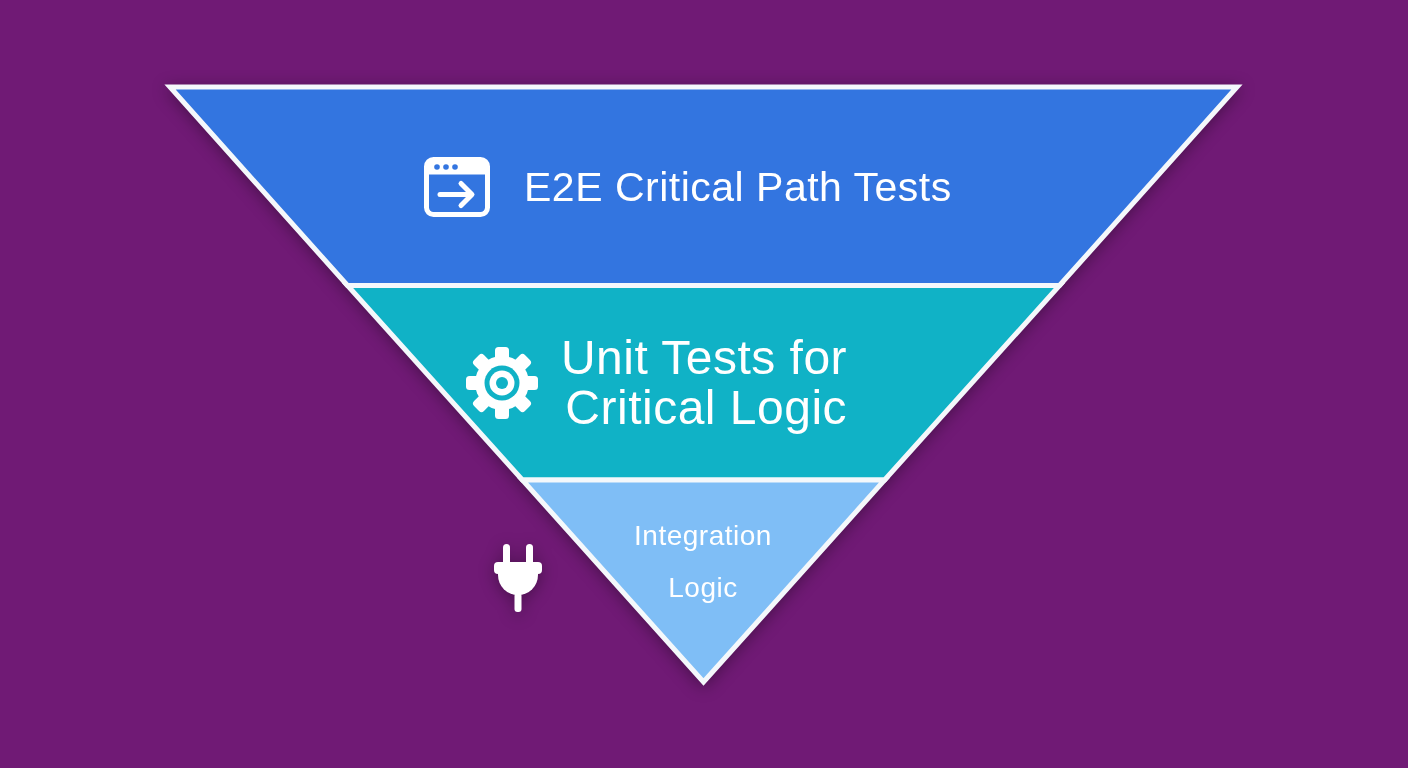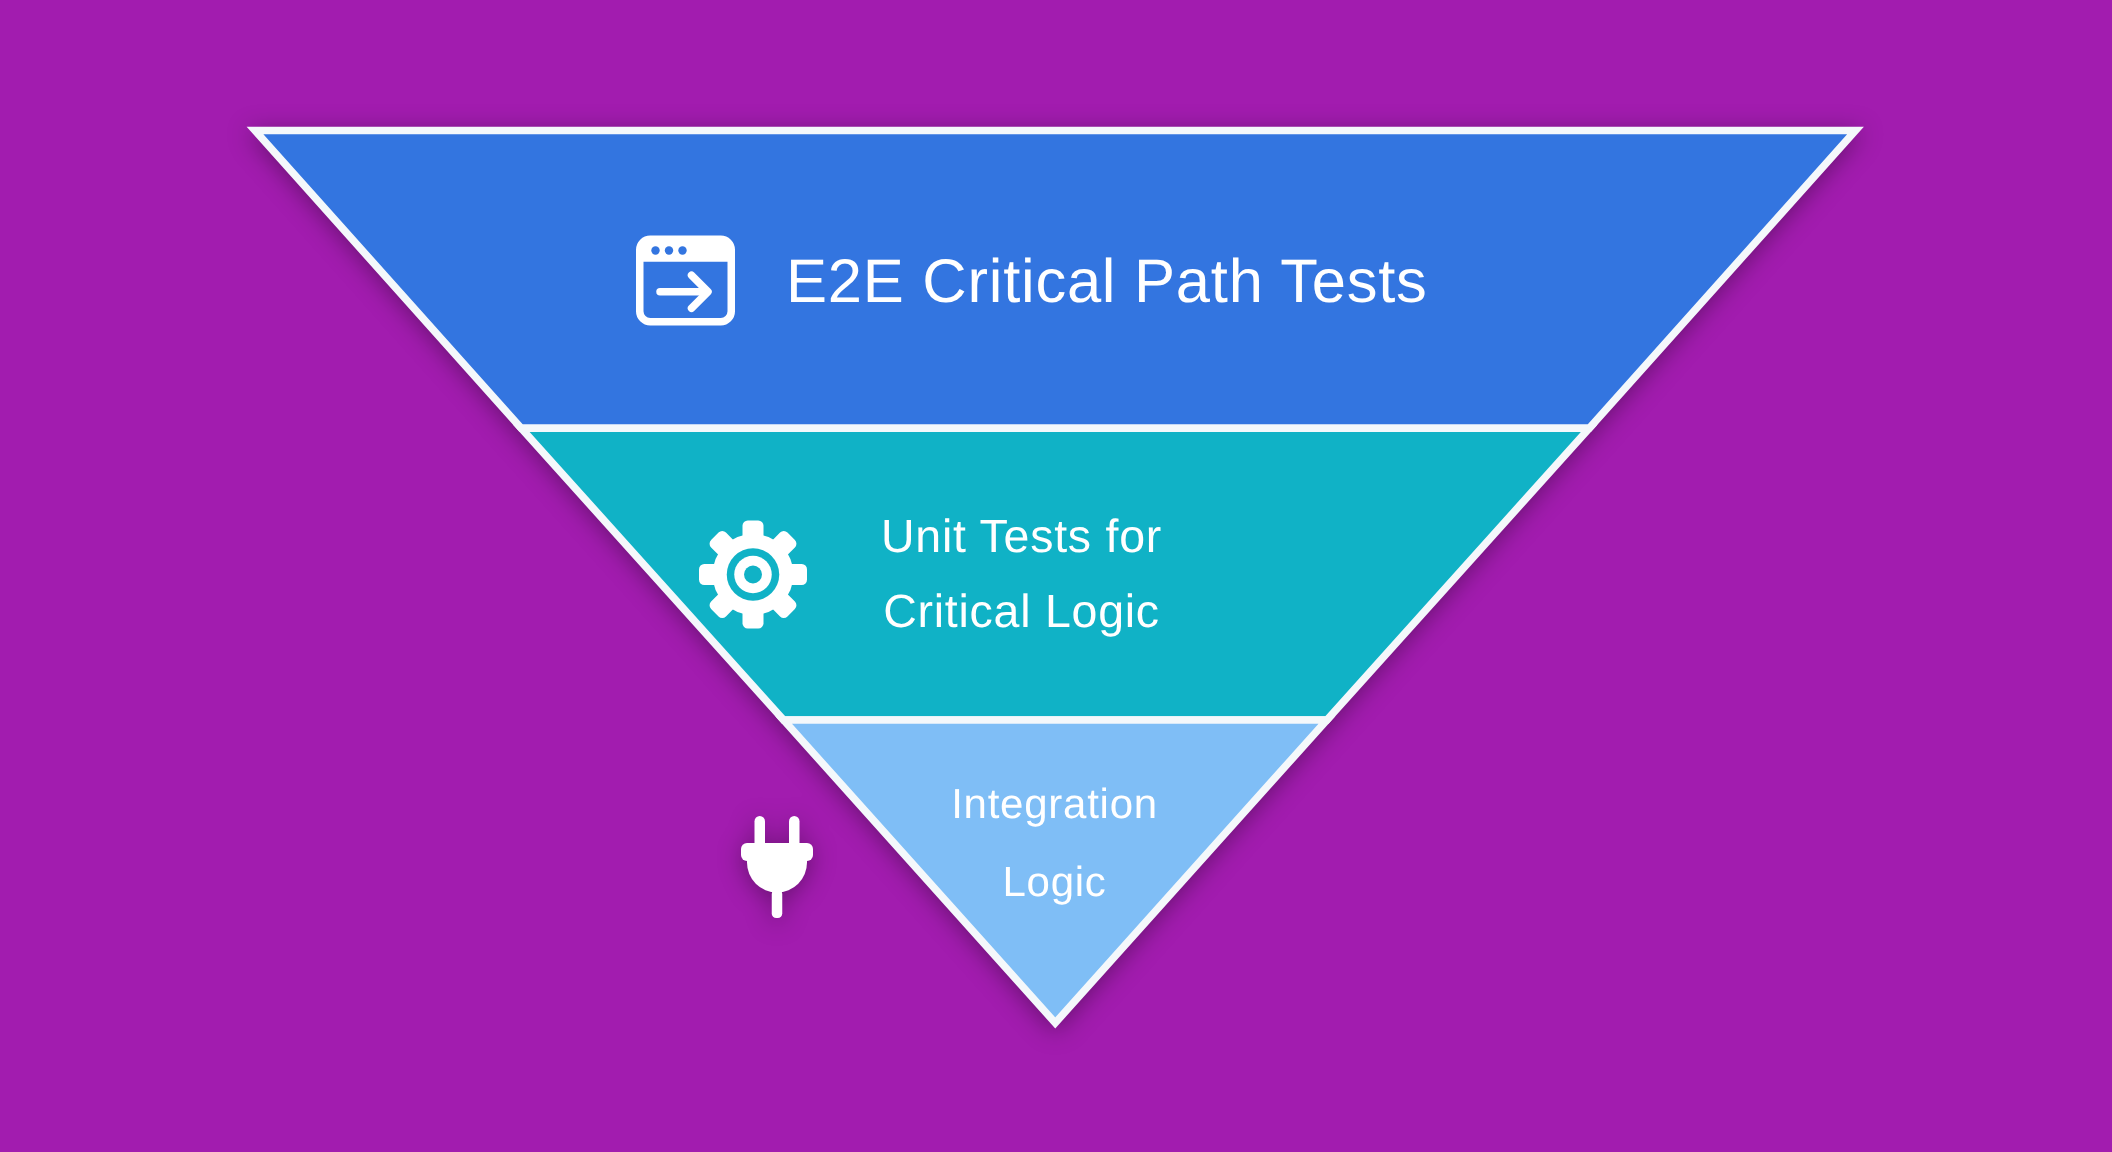--- a/index.html
+++ b/index.html
@@ -5,46 +5,46 @@
   html, body { margin: 0; padding: 0; }
   body {
     background: #1c1f30;
     font-family: "Liberation Sans", sans-serif;
   }
   .canvas {
     position: relative;
     width: 1408px;
     height: 768px;
     overflow: hidden;
-    background: #a21caf;
+    background: #701a75;
   }
   .funnel-svg {
     position: absolute;
     left: 0; top: 0;
     filter: drop-shadow(0 3px 8px rgba(0,0,0,0.35));
   }
   .tier-label {
     position: absolute;
     color: #ffffff;
     letter-spacing: 0.5px;
     white-space: nowrap;
   }
   .tier-label-1 {
     left: 524px;
     top: 163px;
     font-size: 41px;
     line-height: 48px;
   }
   .tier-label-2 {
-    left: 681px;
+    left: 704px;
     top: 333px;
     transform: translateX(-50%);
-    font-size: 31px;
+    font-size: 48px;
     line-height: 50px;
-    text-align: center;
+    text-align: right;
   }
   .tier-label-3 {
     left: 703px;
     top: 510px;
     transform: translateX(-50%);
     font-size: 28px;
     line-height: 52px;
     text-align: center;
   }
 </style>

